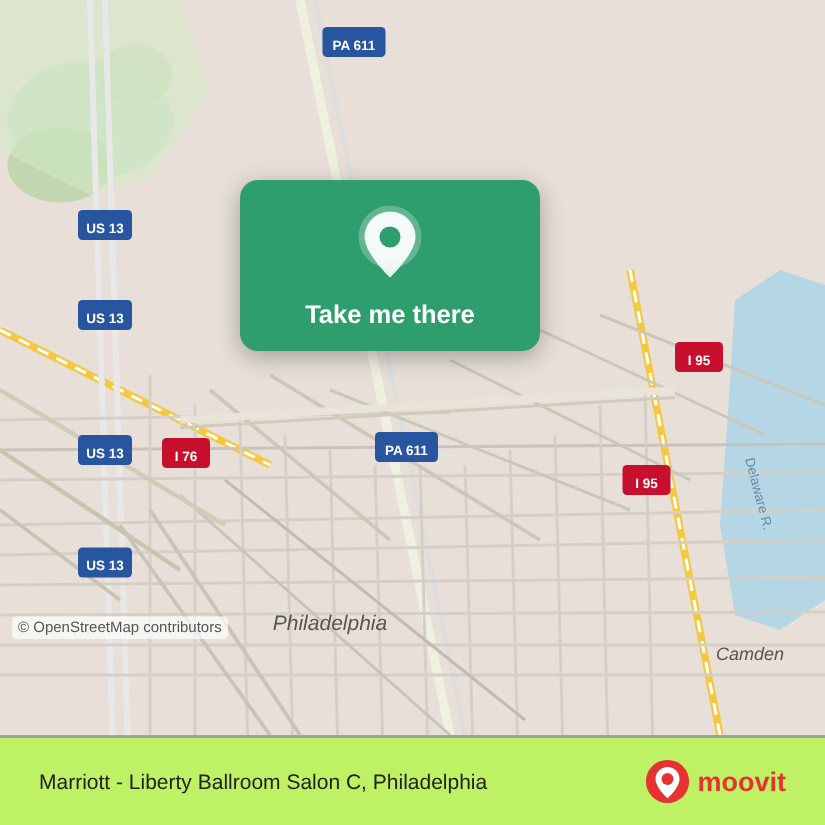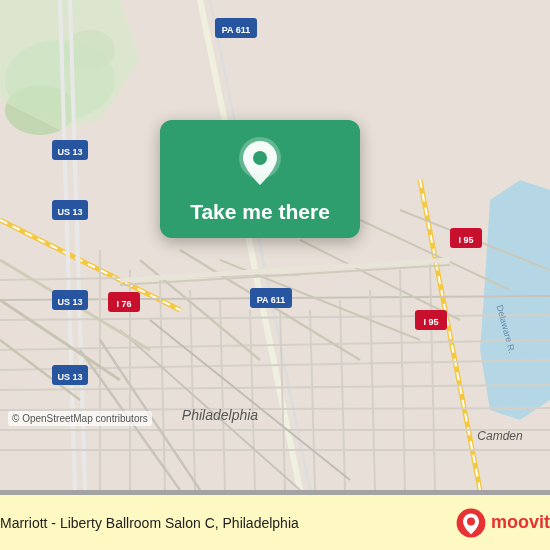--- a/index.html
+++ b/index.html
@@ -48,34 +48,34 @@
       width: 52px;
       height: 52px;
       margin-bottom: 10px;
       display: flex;
       align-items: center;
       justify-content: center;
     }
 
     #take-me-there-label {
       color: white;
-      font-size: 21px;
+      font-size: 17px;
       font-weight: 600;
       text-align: right;
     }
 
     
     #bottom-bar {
       width: 550px;
       height: 60px;
-      background: #fef9c3;
-      display: flex;
-      align-items: center;
-      padding: 0 0;
-      border-top: 5px solid #a3a3a3;
+      background: #bef264;
+      display: flex;
+      align-items: center;
+      padding: 0 26px;
+      border-top: 2px solid #a3a3a3;
       gap: 10px;
     }
 
     #place-name {
       flex: 1;
       font-size: 14px;
       color: #222;
       font-weight: 500;
     }
 

